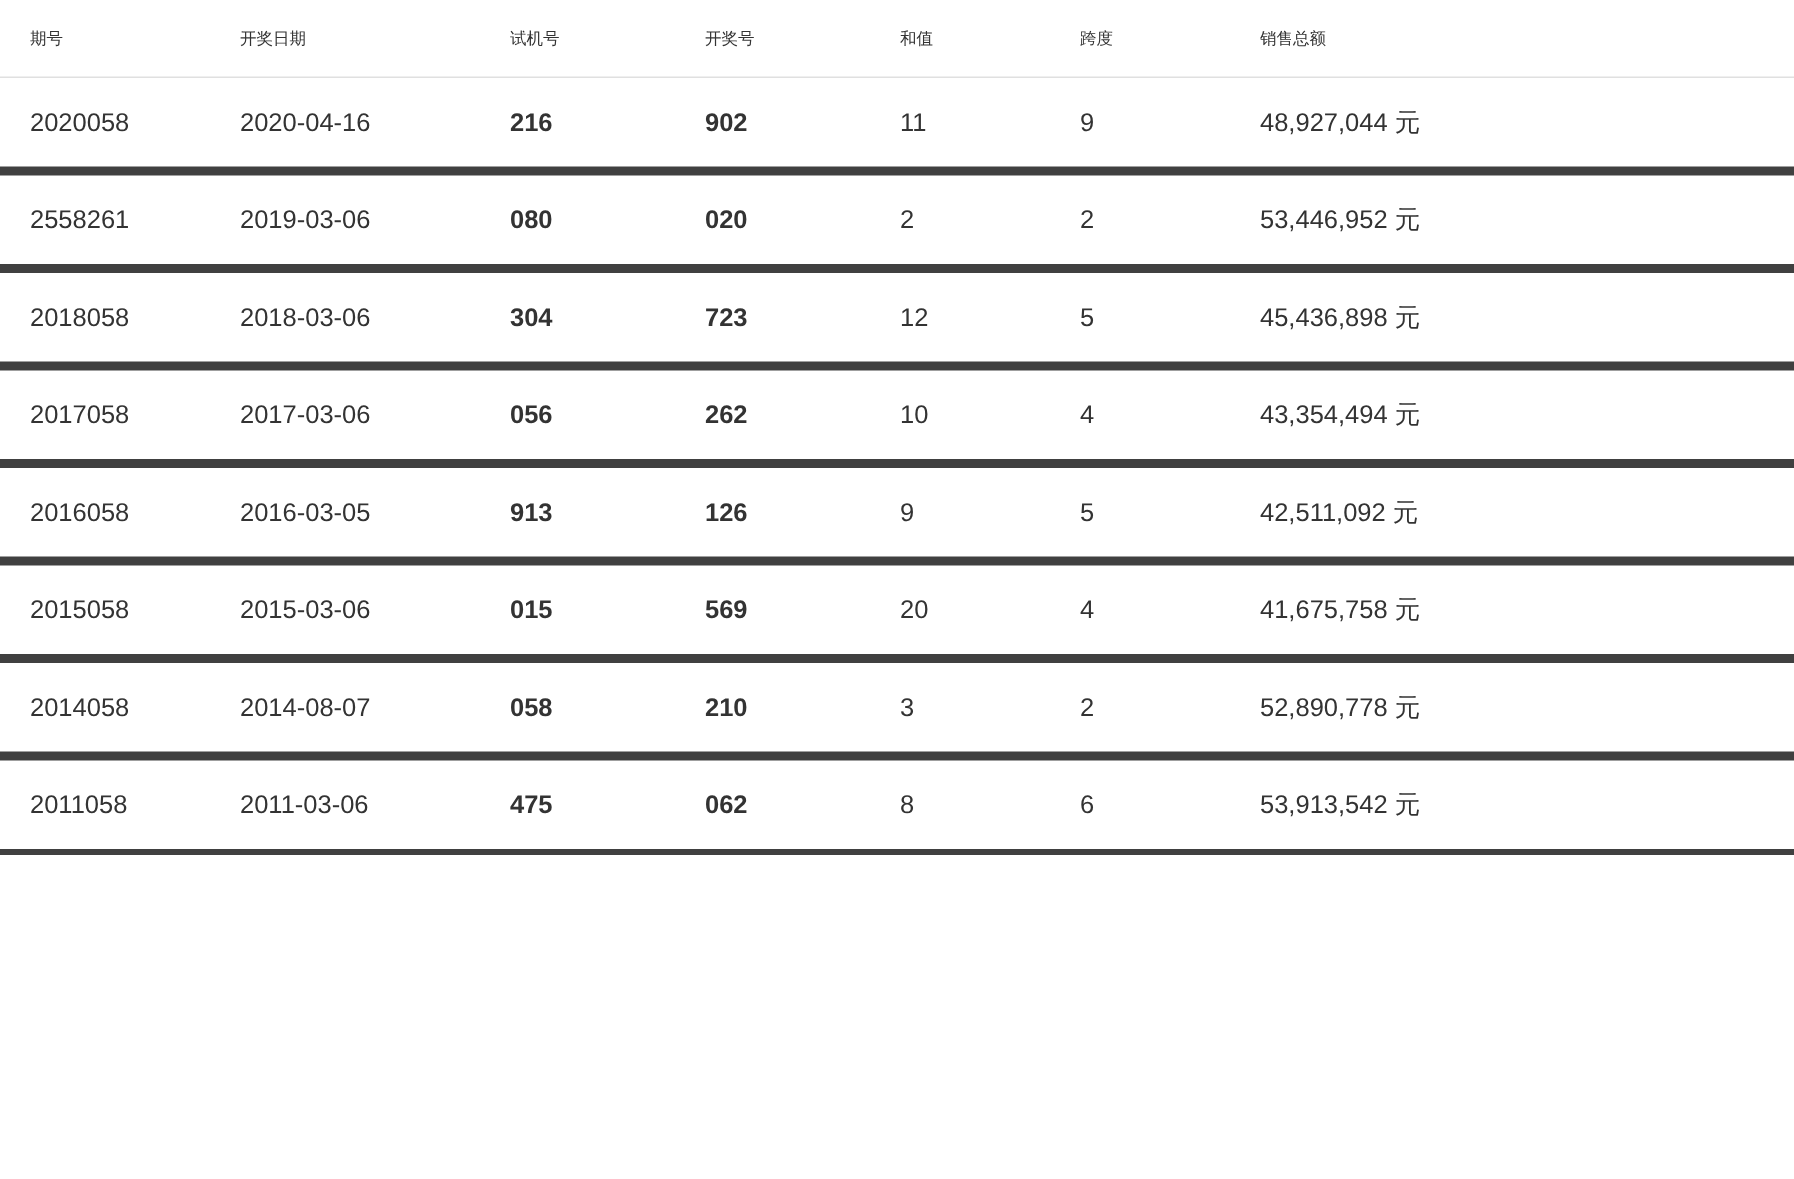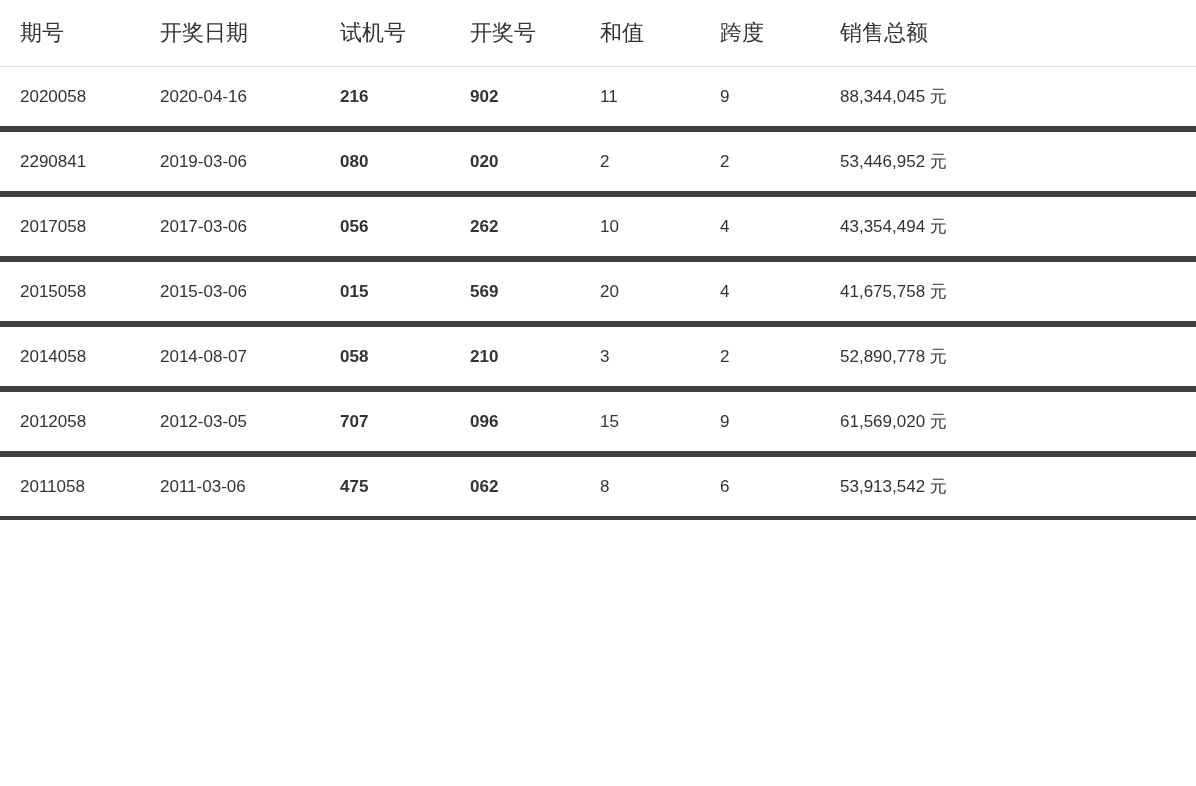--- a/index.html
+++ b/index.html
@@ -29,21 +29,21 @@
     }
 
     thead tr {
       border-bottom: 1px solid #e0e0e0;
     }
 
     thead th {
       padding: 18px 20px;
       text-align: left;
       font-weight: normal;
-      font-size: 22px;
+      font-size: 11px;
       color: #333333;
       border-bottom: 1px solid #e0e0e0;
     }
 
     tbody tr {
       border-bottom: 6px solid #404040;
     }
 
     tbody tr:last-child {
       border-bottom: 4px solid #404040;
@@ -94,68 +94,77 @@
       </tr>
     </thead>
     <tbody id="table-body">
     <tr>
           <td>2020058</td>
           <td>2020-04-16</td>
           <td class="bold">216</td>
           <td class="bold">902</td>
           <td>11</td>
           <td>9</td>
-          <td>88,344,045 元</td>
+          <td>48,927,044 元</td>
         </tr>
         <tr>
-          <td>2290841</td>
+          <td>2558261</td>
           <td>2019-03-06</td>
           <td class="bold">080</td>
           <td class="bold">020</td>
           <td>2</td>
           <td>2</td>
           <td>53,446,952 元</td>
+        </tr>
+        <tr>
+          <td>2018058</td>
+          <td>2018-03-06</td>
+          <td class="bold">304</td>
+          <td class="bold">723</td>
+          <td>12</td>
+          <td>5</td>
+          <td>45,436,898 元</td>
         </tr>
         <tr>
           <td>2017058</td>
           <td>2017-03-06</td>
           <td class="bold">056</td>
           <td class="bold">262</td>
           <td>10</td>
           <td>4</td>
           <td>43,354,494 元</td>
+        </tr>
+        <tr>
+          <td>2016058</td>
+          <td>2016-03-05</td>
+          <td class="bold">913</td>
+          <td class="bold">126</td>
+          <td>9</td>
+          <td>5</td>
+          <td>42,511,092 元</td>
         </tr>
         <tr>
           <td>2015058</td>
           <td>2015-03-06</td>
           <td class="bold">015</td>
           <td class="bold">569</td>
           <td>20</td>
           <td>4</td>
           <td>41,675,758 元</td>
         </tr>
         <tr>
           <td>2014058</td>
           <td>2014-08-07</td>
           <td class="bold">058</td>
           <td class="bold">210</td>
           <td>3</td>
           <td>2</td>
           <td>52,890,778 元</td>
         </tr>
         <tr>
-          <td>2012058</td>
-          <td>2012-03-05</td>
-          <td class="bold">707</td>
-          <td class="bold">096</td>
-          <td>15</td>
-          <td>9</td>
-          <td>61,569,020 元</td>
-        </tr>
-        <tr>
           <td>2011058</td>
           <td>2011-03-06</td>
           <td class="bold">475</td>
           <td class="bold">062</td>
           <td>8</td>
           <td>6</td>
           <td>53,913,542 元</td>
         </tr>
       </tbody>
   </table>

